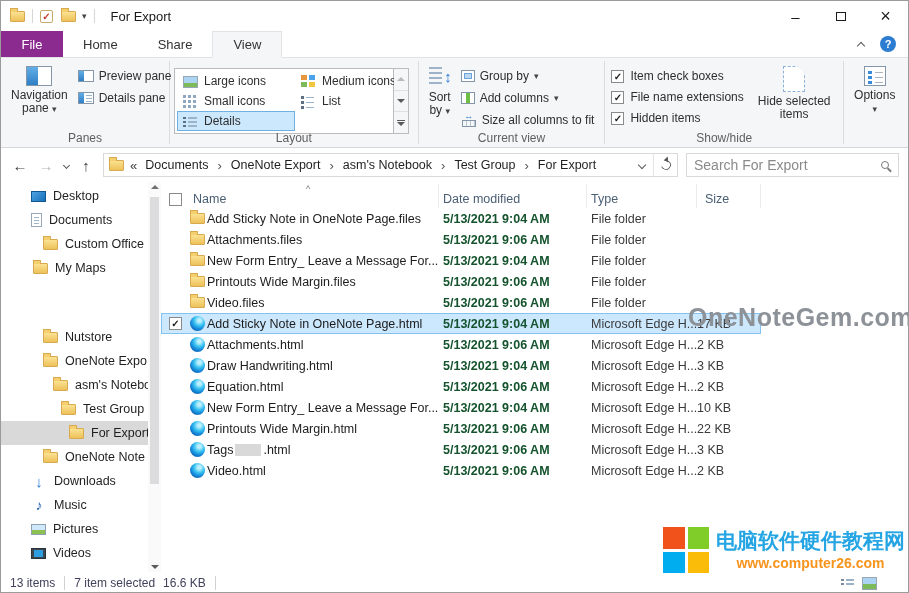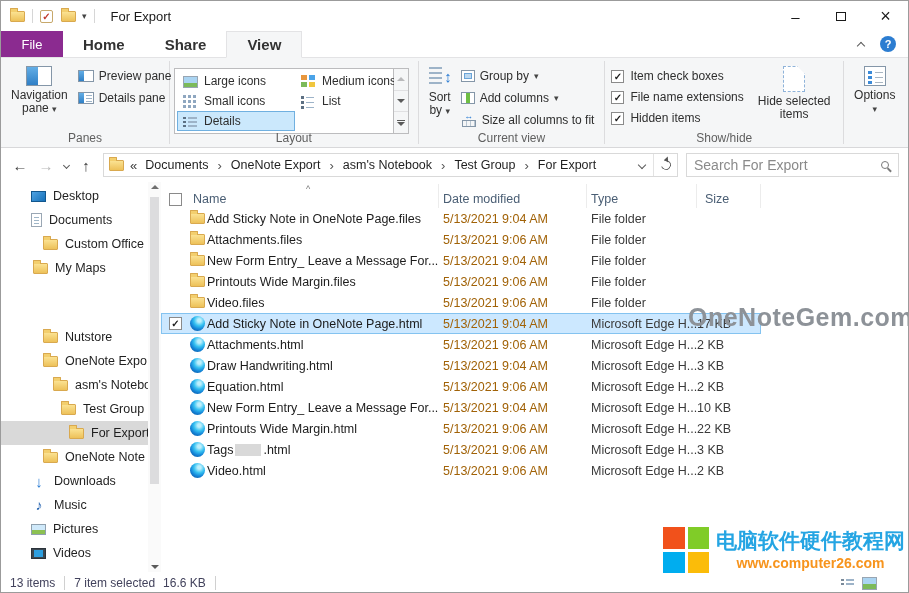--- a/index.html
+++ b/index.html
@@ -17,21 +17,21 @@
   .qat-check { width:13px; height:13px; background:#fff; border:1px solid #c7a86b; border-radius:2px; display:flex; align-items:center; justify-content:center; color:#c0392b; font-size:10px; font-weight:bold; }
   .qat-folder { margin-left:8px; }
   .qat-caret { margin-left:6px; font-size:9px; color:#444; }
   .tb-title { margin-left:9px; font-size:13px; color:#1a1a1a; }
   .wc-group { margin-left:auto; display:flex; height:100%; }
   .wc { width:45px; height:100%; display:flex; align-items:center; justify-content:center; font-size:15px; color:#1a1a1a; }
   .maxbox { width:10px; height:9px; border:1px solid #1a1a1a; }
   
   .tabrow { height:27px; display:flex; align-items:stretch; background:#fff; border-bottom:1px solid #e3e3e5; }
   .tab-file { width:62px; display:flex; align-items:center; justify-content:center; background:#8b2b90; color:#fff; font-size:13px; }
-  .tab { padding:0 20px; display:flex; align-items:center; font-size:15px; color:#333;font-weight:bold; }
+  .tab { padding:0 20px; display:flex; align-items:center; font-size:13px; color:#333; }
   .tab.active { background:#f5f6f7; border:1px solid #e3e3e5; border-bottom:1px solid #f5f6f7; margin-bottom:-1px; }
   .tab-right { margin-left:auto; display:flex; align-items:center; gap:16px; padding-right:12px; }
   .chev { width:6px; height:6px; border-right:1.4px solid #5a5a5a; border-bottom:1.4px solid #5a5a5a; transform:rotate(45deg); display:inline-block; }
   .chev.up { transform:rotate(-135deg); margin-top:3px; }
   .help { width:16px; height:16px; border-radius:50%; background:#2c7dd1; color:#fff; font-size:11px; font-weight:bold; display:flex; align-items:center; justify-content:center; }
   
   .ribbon { height:90px; background:#f5f6f7; border-bottom:1px solid #d8d8da; display:flex; }
   .rgroup { position:relative; display:flex; align-items:flex-start; padding:5px 4px 16px; }
   .rgroup-label { position:absolute; bottom:2px; left:0; right:0; text-align:center; color:#5f5f5f; font-size:12px; }
   .rsep { width:1px; background:#dcdcde; margin:3px 0; }
@@ -136,21 +136,21 @@
   .h-name { width:252px; padding-left:6px; }
   .h-date { width:148px; padding-left:4px; }
   .h-type { width:110px; padding-left:4px; }
   .h-size { width:64px; padding-left:8px; }
   .sort-caret { position:absolute; left:145px; top:0px; font-size:9px; color:#777; }
   .frow { width:600px; height:21px; display:flex; align-items:center; font-size:12.5px; }
   .frow.sel { background:#cce8ff; box-shadow:inset 0 0 0 1px #84c3f0; }
   .c-check { width:26px; display:flex; justify-content:flex-end; padding-right:5px; }
   .c-icon { width:20px; display:flex; justify-content:flex-start; padding-left:3px; }
   .c-name { width:232px; white-space:nowrap; overflow:hidden; color:#1c1c1c; }
-  .c-date { width:148px; padding-left:4px; color:#a16207; white-space:nowrap; }
+  .c-date { width:148px; padding-left:4px; color:#14532d; white-space:nowrap;font-weight:bold; }
   .c-type { width:110px; padding-left:4px; color:#3a3a3a; white-space:nowrap; overflow:hidden; }
   .c-size { width:64px; padding-right:24px; text-align:left; color:#3a3a3a; white-space:nowrap; }
   .edge { width:15px; height:15px; border-radius:50%; background:radial-gradient(circle at 62% 30%, #bdeffc 0 12%, #35c1f1 38%, #1485d8 62%, #0b59a4 88%); flex:0 0 auto; }
   .redact { display:inline-block; width:26px; height:12px; background:#d9d9d9; vertical-align:middle; margin:0 2px; filter:blur(0.6px); }
   
   .statusbar { height:22px; display:flex; align-items:center; padding:0 9px; color:#42425c; font-size:12px; background:#fff; }
   .st-sep { width:1px; height:14px; background:#d0d0d0; margin:0 9px; }
   .st-size { margin-left:8px; }
   .sb-views { margin-left:auto; display:flex; gap:6px; padding-right:22px; }
   .sb-ic { width:16px; height:14px; position:relative; }

